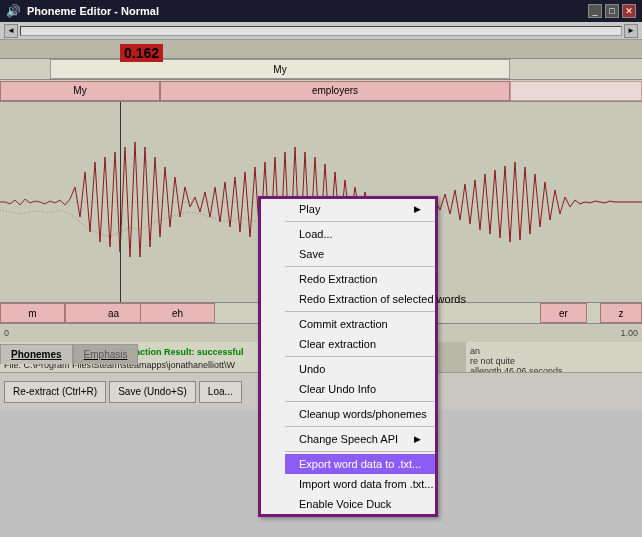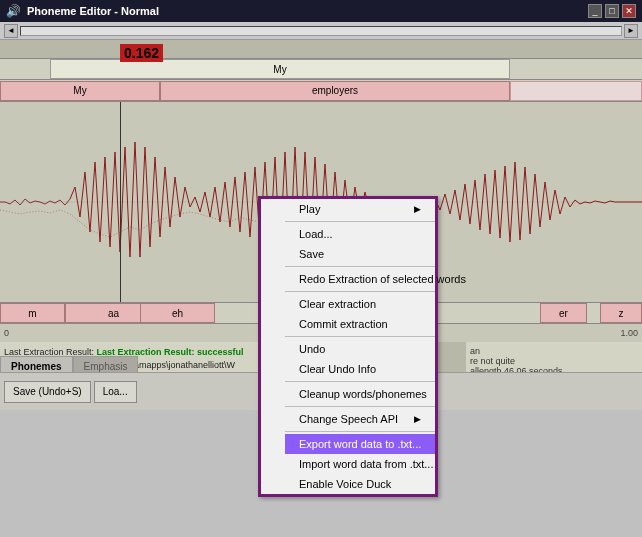--- a/index.html
+++ b/index.html
@@ -401,53 +401,57 @@
     <div>allength 46.06 seconds</div>
     <div>ecided to</div>
     <div style="margin-top:4px; display:flex; align-items:center; gap:4px;">
       <span>Speed:</span>
       <input type="range" class="speed-slider" min="0" max="100" value="50" style="width: 50px;">
       <span>1x</span>
       <span style="margin-left:4px;">levels: 1/1</span>
     </div>
   </div>
 
-  <div id="tabs" style="bottom:34px;">
+  <div id="tabs" style="bottom:46px;text-decoration:underline;">
     <div class="tab active">Phonemes</div>
     <div class="tab inactive" style="background:#aaa8a0;">Emphasis</div>
   </div>
 
   <div id="bottom-buttons">
+    <button class="btn">Re-extract (Ctrl+R)</button>
     <button class="btn">Save (Undo+S)</button>
     <button class="btn">Loa...</button>
   </div>
 </div>
 
 <div id="context-menu">
   <div class="menu-item">
     <span>Play</span>
     <span class="menu-arrow">▶</span>
   </div>
   <div class="menu-separator"></div>
   <div class="menu-item">
     <span>Load...</span>
   </div>
   <div class="menu-item">
     <span>Save</span>
   </div>
   <div class="menu-separator"></div>
   <div class="menu-item">
+    <span>Redo Extraction</span>
+  </div>
+  <div class="menu-item">
     <span>Redo Extraction of selected words</span>
   </div>
   <div class="menu-separator"></div>
   <div class="menu-item">
+    <span>Commit extraction</span>
+  </div>
+  <div class="menu-item">
     <span>Clear extraction</span>
-  </div>
-  <div class="menu-item">
-    <span>Commit extraction</span>
   </div>
   <div class="menu-separator"></div>
   <div class="menu-item">
     <span>Undo</span>
   </div>
   <div class="menu-item">
     <span>Clear Undo Info</span>
   </div>
   <div class="menu-separator"></div>
   <div class="menu-item">

